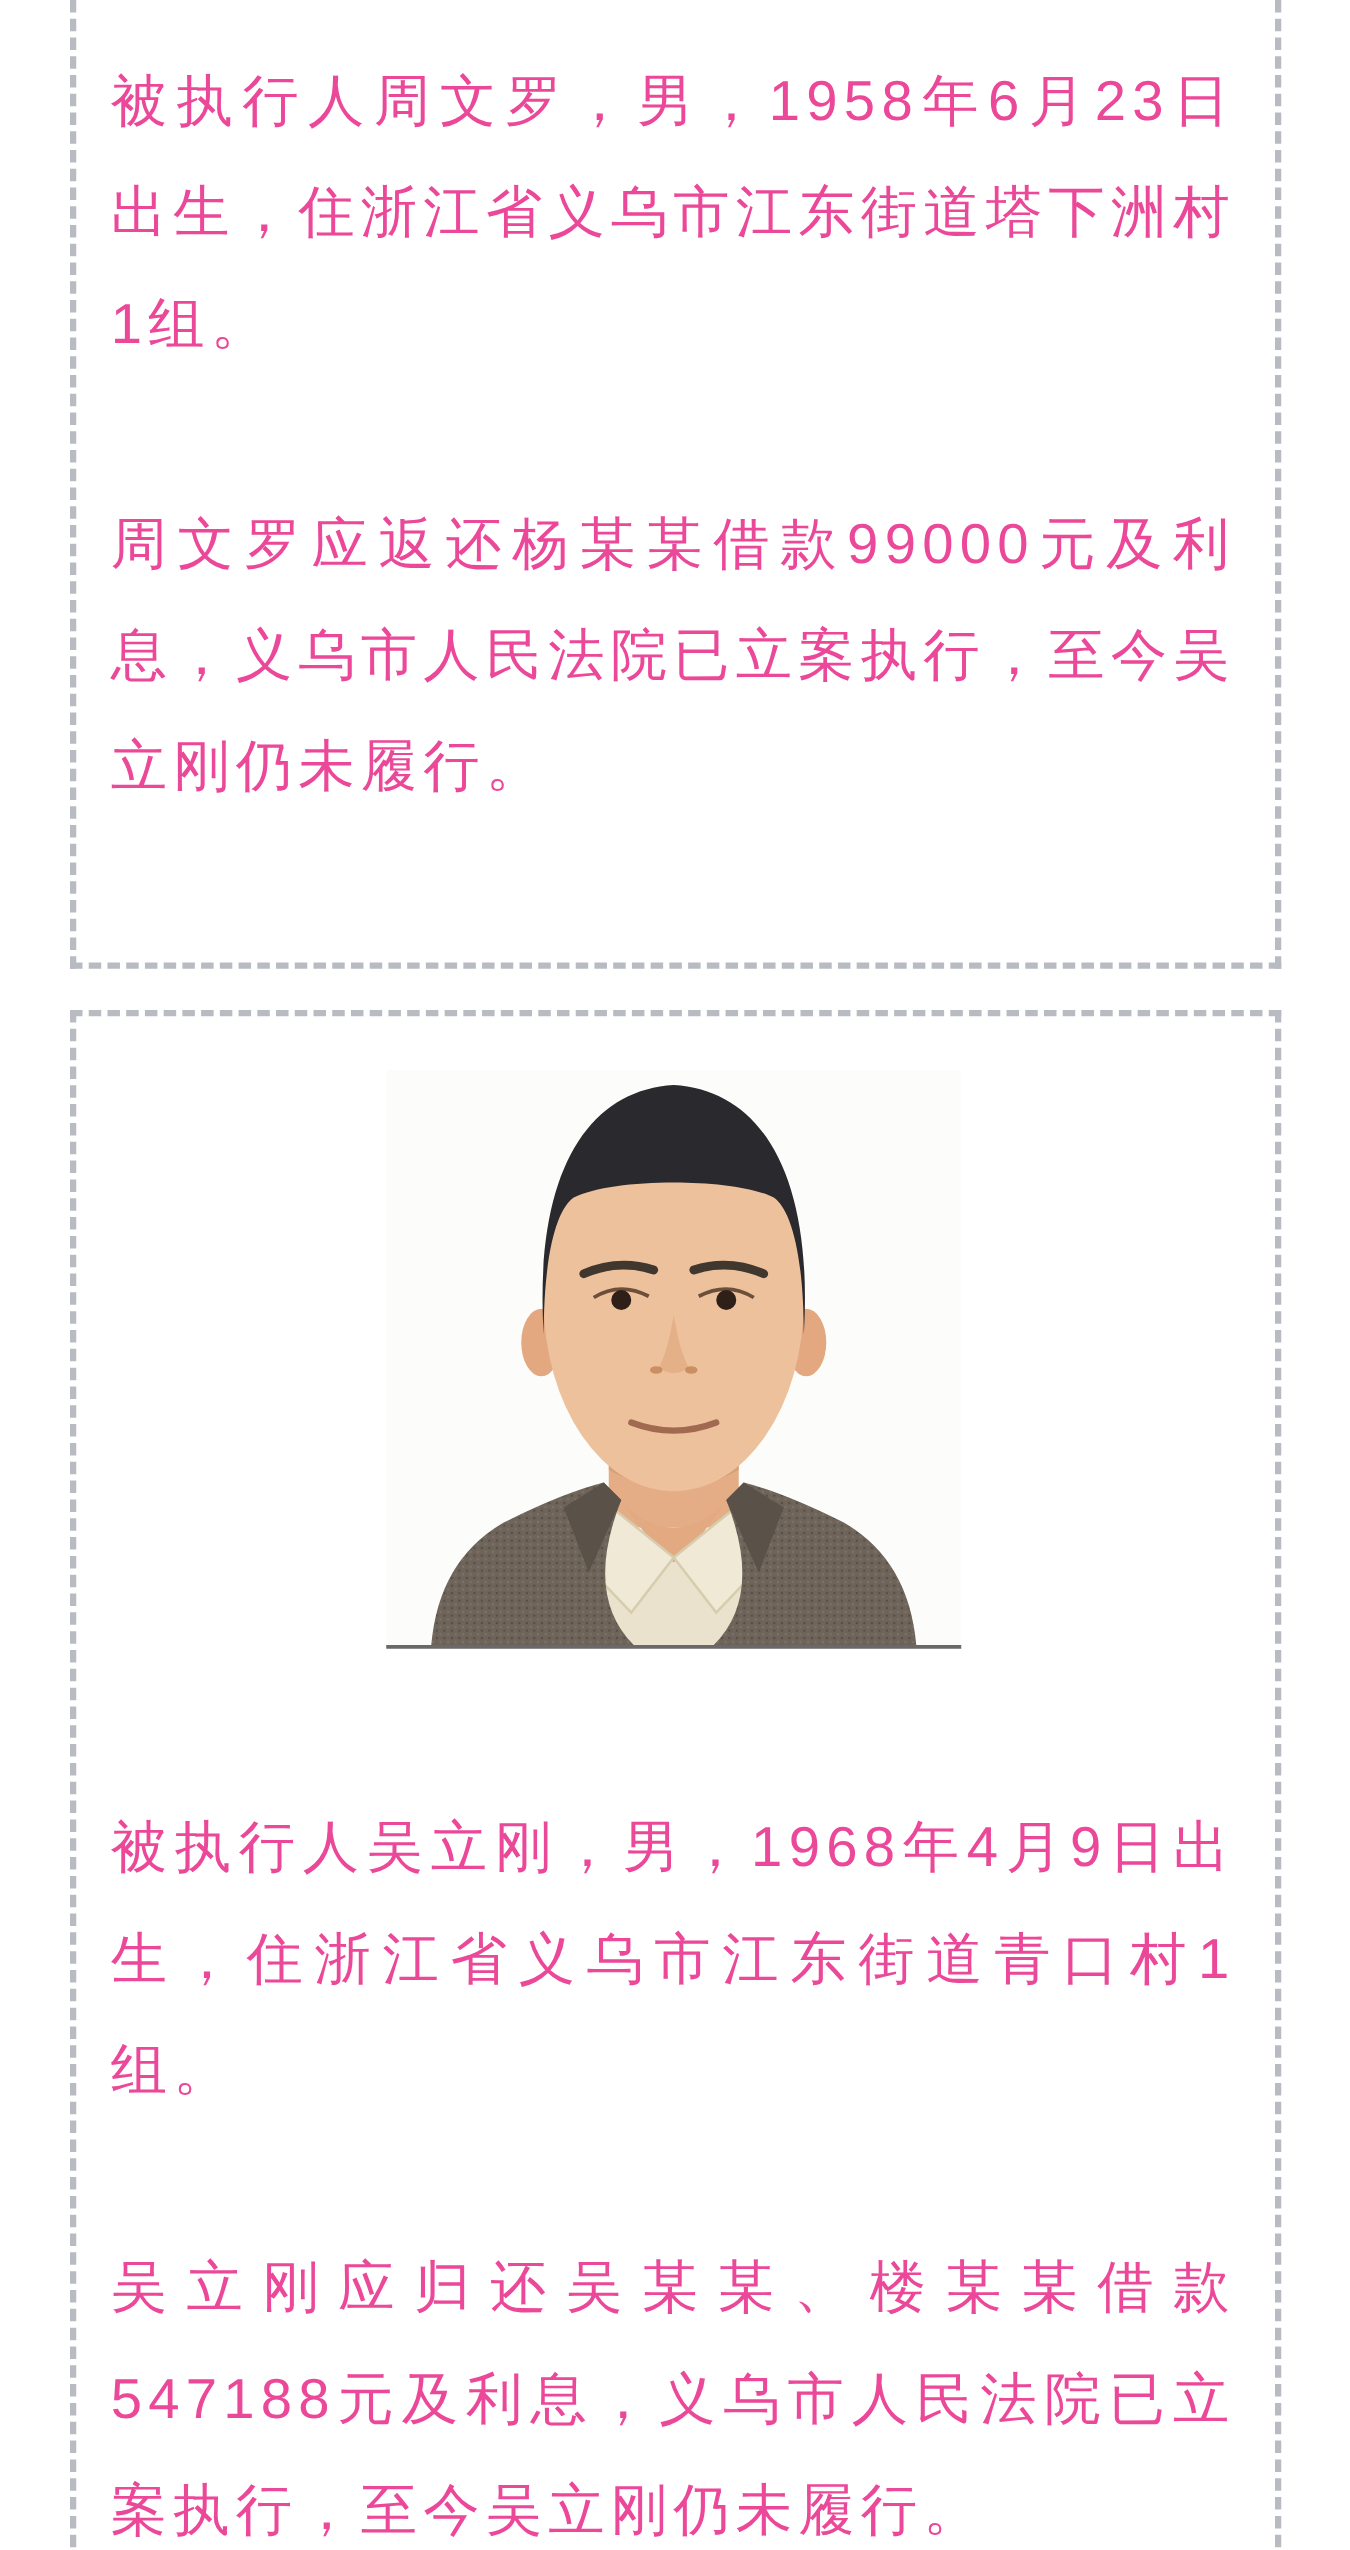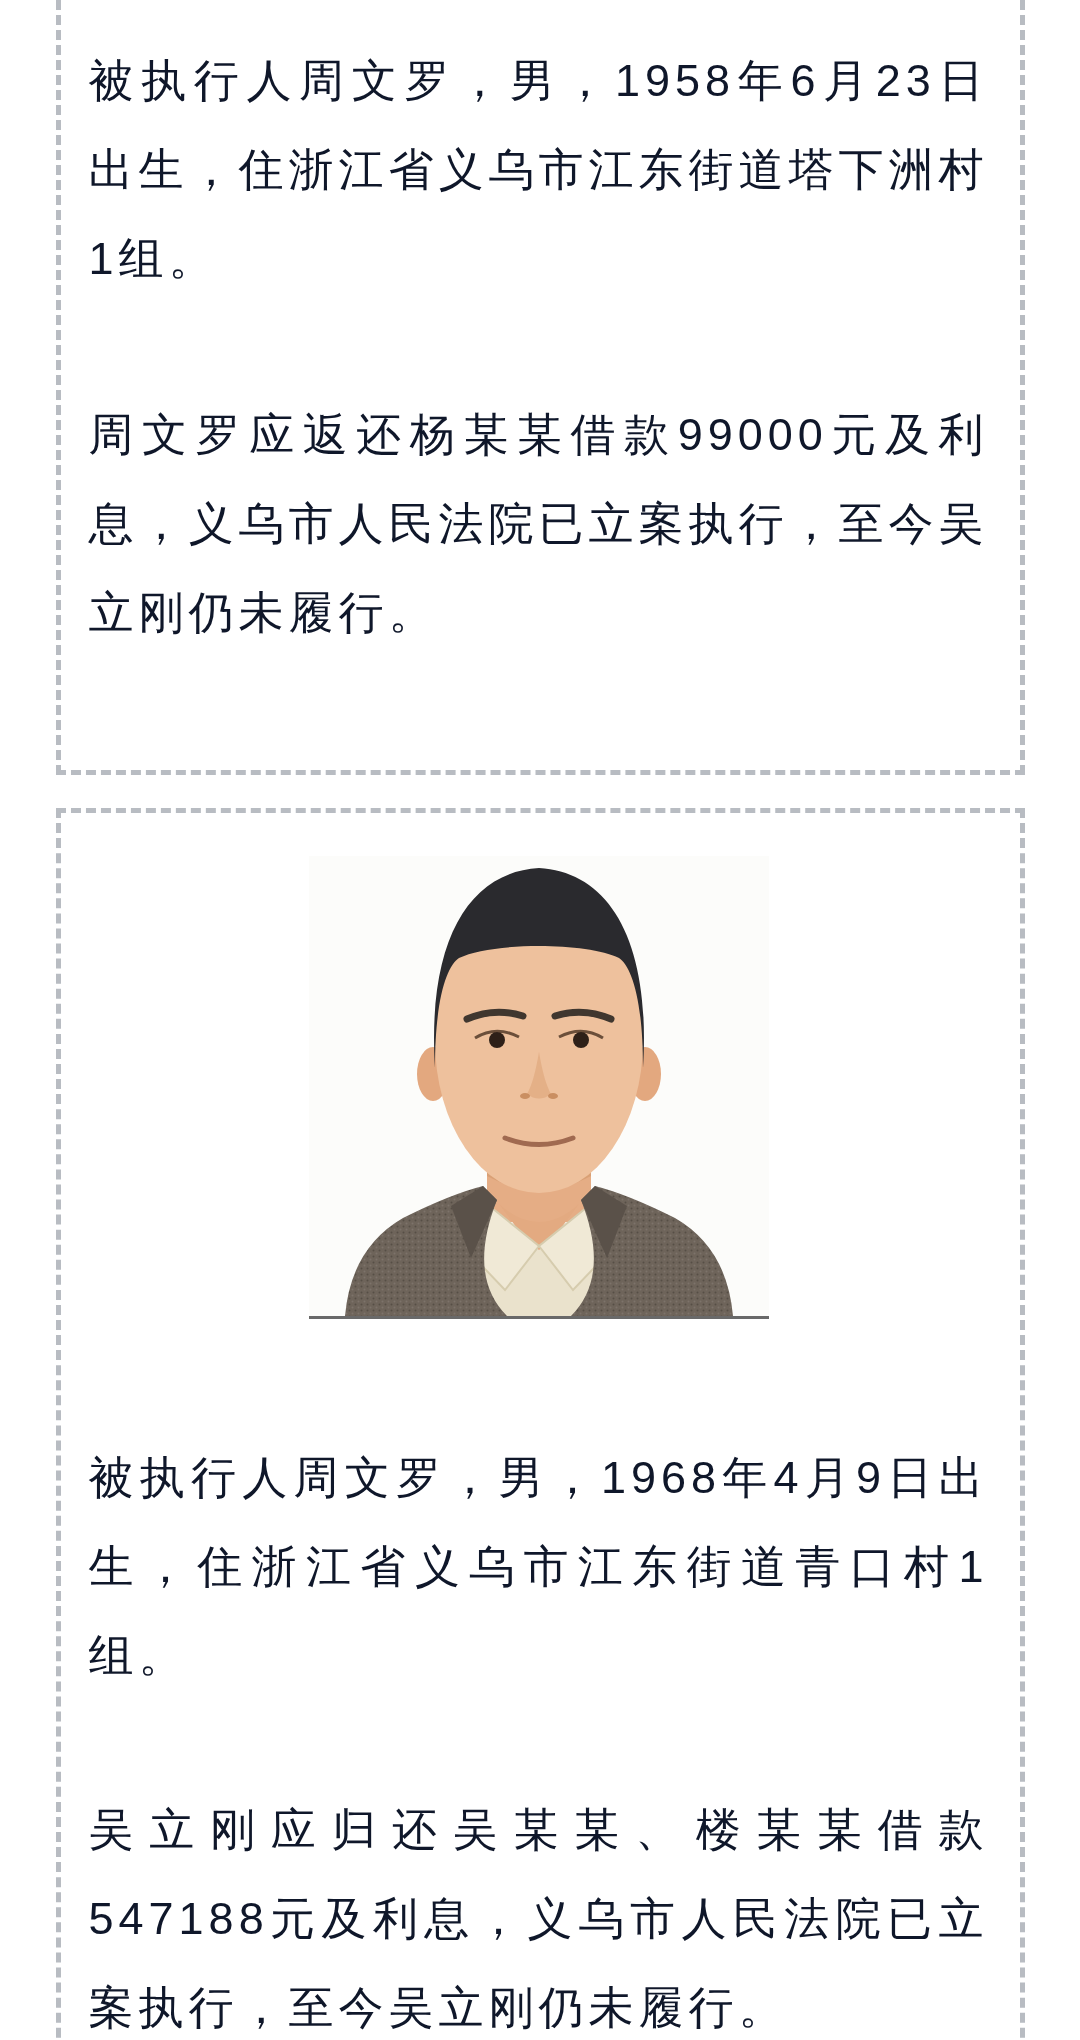--- a/index.html
+++ b/index.html
@@ -23,21 +23,21 @@
   .box-bottom{
     height:1290px;
     padding:0 31px 0 28px;
   }
   p.body-text{
     margin:0;
     font-size:45px;
     line-height:89px;
     letter-spacing:5px;
     text-align:justify;
-    color:#0f172a;
+    color:#ec4899;
     font-weight:400;
   }
   .box-top p.body-text:first-child{margin-bottom:87px;}
   .bio-wu{margin-bottom:85px !important;}
   figure.photo{
     width:460px;height:460px;
     margin:43px auto 114px auto;
     padding:0;display:block;
     border-bottom:3px solid #696969;
   }
@@ -99,16 +99,16 @@
       <path d="M178 348 L230 390 L196 434 L156 392 Z" fill="#f0e9d6" stroke="#d6ccae" stroke-width="2"></path>
       <path d="M282 348 L230 390 L264 434 L304 392 Z" fill="#f0e9d6" stroke="#d6ccae" stroke-width="2"></path>
 
       <path d="M36 460 Q42 392 94 362 Q142 338 174 330 L188 344 Q158 420 198 460 Z" fill="url(#tweed)"></path>
       <path d="M424 460 Q418 392 366 362 Q318 338 286 330 L272 344 Q302 420 262 460 Z" fill="url(#tweed)"></path>
       <path d="M174 330 L188 344 L162 402 L142 350 Z" fill="#5a5149"></path>
       <path d="M286 330 L272 344 L298 402 L318 350 Z" fill="#5a5149"></path>
     </svg>
   </figure>
 
-  <p class="body-text bio-wu">被执行人周文罗，男，1968年4月9日出生，住浙江省义乌市江东街道青口村1组。</p>
+  <p class="body-text bio-wu">被执行人吴立刚，男，1968年4月9日出生，住浙江省义乌市江东街道青口村1组。</p>
   <p class="body-text">吴立刚应归还吴某某、楼某某借款547188元及利息，义乌市人民法院已立案执行，至今吴立刚仍未履行。</p>
 
 </section>
 
 </body></html>

